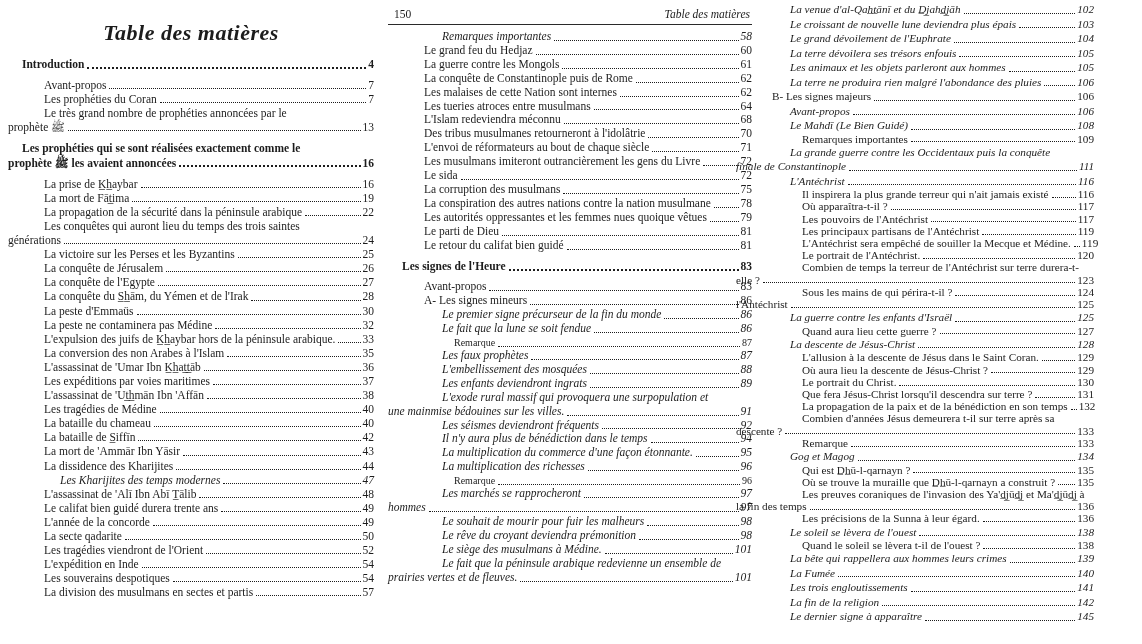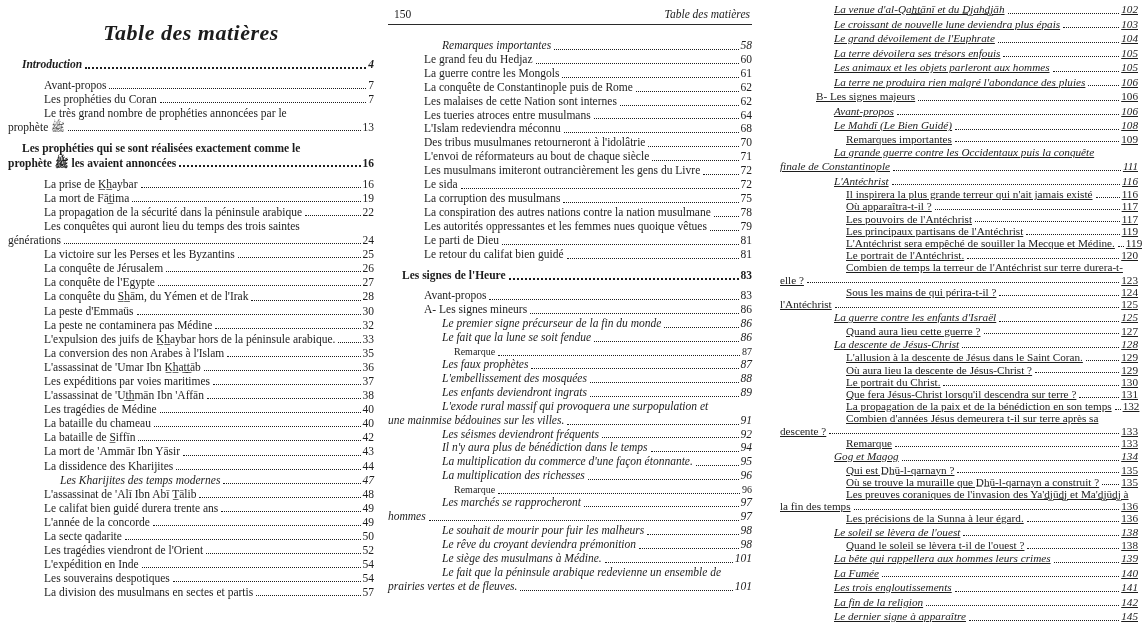--- a/index.html
+++ b/index.html
@@ -4,41 +4,41 @@
 <style>
   html,body{margin:0;padding:0;}
   body{
     width:1142px;height:644px;background:#ffffff;position:relative;overflow:hidden;
     font-family:"Liberation Serif","DejaVu Serif",serif;color:#1c1c1c;
     -webkit-font-smoothing:antialiased;
   }
   .page-col{position:absolute;}
   #col1{left:8px;top:14px;width:366px;}
   #col2{left:388px;top:6px;width:364px;}
-  #col3{left:780px;top:2px;width:358px;text-decoration:underline;}
+  #col3{left:736px;top:2px;width:358px;}
 
   .title{
     text-align:center;font-weight:bold;font-style:italic;font-size:22px;
     margin:6px 0 11px 0;letter-spacing:0.5px;
   }
   .hdr{
     display:flex;justify-content:space-between;align-items:center;
     border-bottom:1px solid #2a2a2a;padding:2px 2px 4px 6px;font-size:11.5px;
-    margin-bottom:14px;
+    margin-bottom:5px;
   }
   .hdr .htitle{font-style:italic;}
 
   .e{font-size:11.5px;}
   #col1 .e,#col2 .e{line-height:14.1px;}
   #col2 .e{line-height:13.9px;}
   #col3 .e{line-height:14.5px;font-size:11.2px;}
   #col3 .e.s{line-height:12.2px;}
 
   .e.b{font-weight:bold;margin:7px 0;}
-  #col1 .e.b:first-child{margin-top:0;font-style:italic;}
+  #col1 .e.b:first-child{margin-top:0;}
   .e.i{font-style:italic;}
   .e.s{font-size:10px;}
   #col1 .e.s,#col2 .e.s{line-height:13px;}
 
   .row{display:flex;align-items:flex-end;}
   .t{white-space:nowrap;}
   .l1{display:block;}
   .ind0{margin-left:14px;}
   .ind1{margin-left:36px;}
   .ind2{margin-left:54px;}

